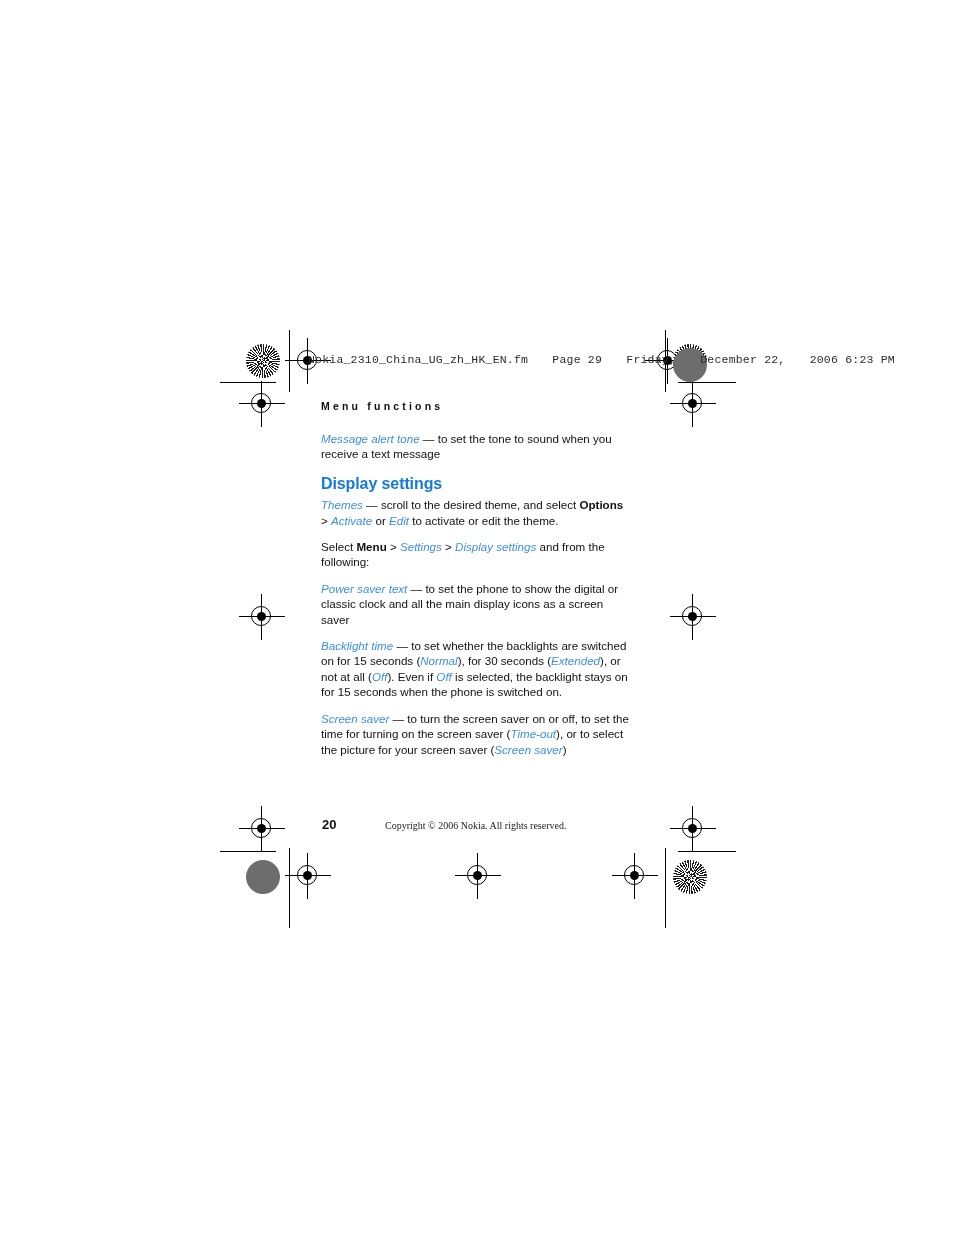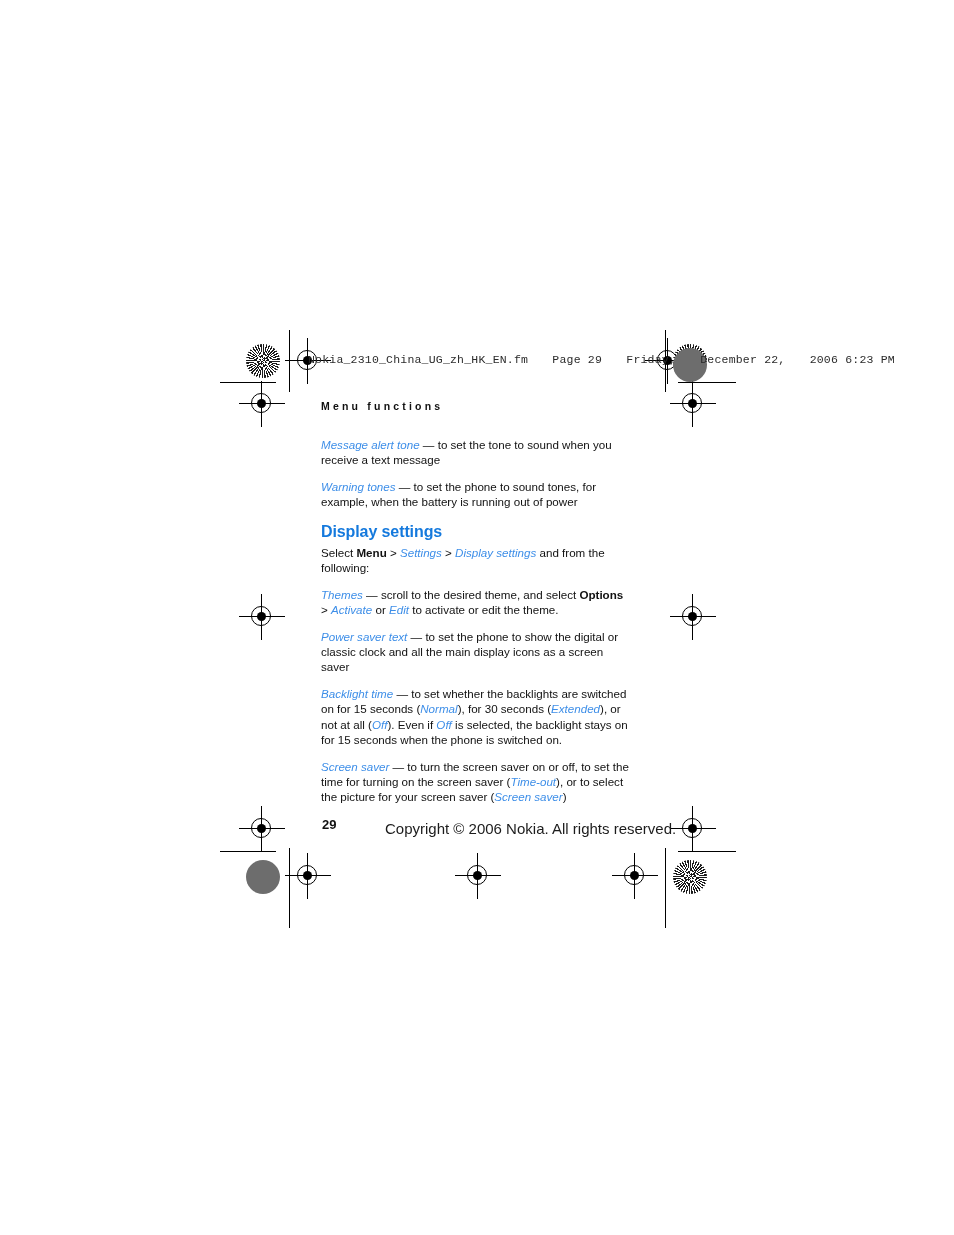--- a/index.html
+++ b/index.html
@@ -109,21 +109,21 @@
     position: absolute;
     left: 321px;
     top: 430px;
     width: 312px;
     color: #111111;
     font-size: 11.6px;
     line-height: 15.4px;
   }
 
   .content p {
-    margin: 6px 0 11px 0;
+    margin: 0 0 11px 0;
   }
 
   h2.section-title {
     margin: 14px 0 6px 0;
     font-size: 16px;
     font-weight: bold;
     color: #1479dd;
     letter-spacing: -0.1px;
   }
 
@@ -138,22 +138,23 @@
     left: 322px;
     top: 816px;
     font-size: 13px;
     font-weight: bold;
     color: #111111;
   }
   .footer-copy {
     position: absolute;
     left: 385px;
     top: 819px;
-    font-size: 15px;
+    font-size: 10px;
     color: #1c1c1c;
+    font-family: Liberation Serif, serif;
   }
 </style>
 </head>
 <body>
 
 <div>
 
   <div class="trim-line-v" style="left:289px; top:330px; height:62px;"></div>
   <div class="trim-line-v" style="left:289px; top:848px; height:80px;"></div>
 
@@ -257,45 +258,42 @@
 <div class="page">
 
   <div class="running-head">Menu functions</div>
 
   <div class="content">
 
     <p>
       <span class="it">Message alert tone</span><span> — </span><span>to set the tone to sound when you receive a text message</span>
     </p>
 
-    <p>
-      <span class="it">Warning tones</span><span> — </span><span>to set the phone to sound tones, for example, when the battery is running out of power</span>
-    </p>
 
     <h2 class="section-title">Display settings</h2>
 
     <p>
+      <span class="it">Themes</span><span> — </span><span>scroll to the desired theme, and select </span><span class="bd">Options</span><span> &gt; </span><span class="it">Activate</span><span> or </span><span class="it">Edit</span><span> to activate or edit the theme.</span>
+    </p>
+
+    <p>
       <span>Select </span><span class="bd">Menu</span><span> &gt; </span><span class="it">Settings</span><span> &gt; </span><span class="it">Display settings</span><span> and from the following:</span>
     </p>
 
-    <p>
-      <span class="it">Themes</span><span> — </span><span>scroll to the desired theme, and select </span><span class="bd">Options</span><span> &gt; </span><span class="it">Activate</span><span> or </span><span class="it">Edit</span><span> to activate or edit the theme.</span>
-    </p>
-
 
     <p>
       <span class="it">Power saver text</span><span> — </span><span>to set the phone to show the digital or classic clock and all the main display icons as a screen saver</span>
     </p>
 
     <p>
       <span class="it">Backlight time</span><span> — </span><span>to set whether the backlights are switched on for 15 seconds (</span><span class="it">Normal</span><span>), for 30 seconds (</span><span class="it">Extended</span><span>), or not at all (</span><span class="it">Off</span><span>). Even if </span><span class="it">Off</span><span> is selected, the backlight stays on for 15 seconds when the phone is switched on.</span>
     </p>
 
     <p>
       <span class="it">Screen saver</span><span> — </span><span>to turn the screen saver on or off, to set the time for turning on the screen saver (</span><span class="it">Time-out</span><span>), or to select the picture for your screen saver (</span><span class="it">Screen saver</span><span>)</span>
     </p>
 
   </div>
 
-  <div class="footer-page">29</div>
+  <div class="footer-page">20</div>
   <div class="footer-copy">Copyright © 2006 Nokia. All rights reserved.</div>
 
 </div>
 
 </body></html>

